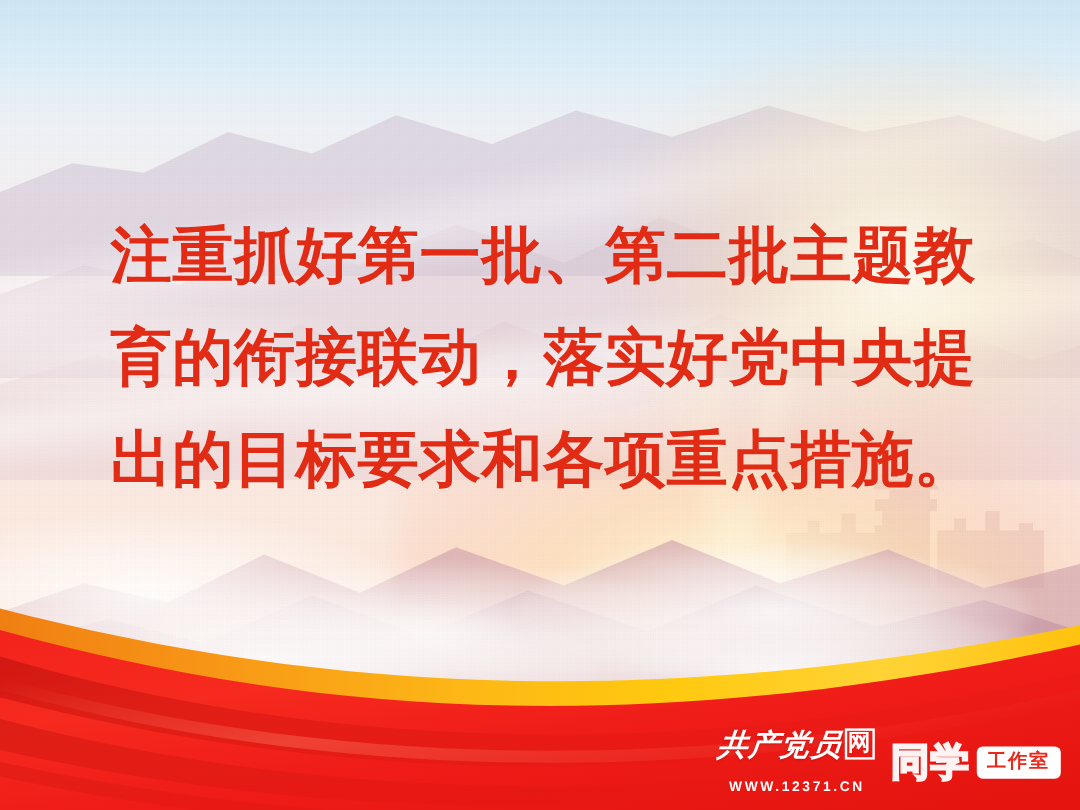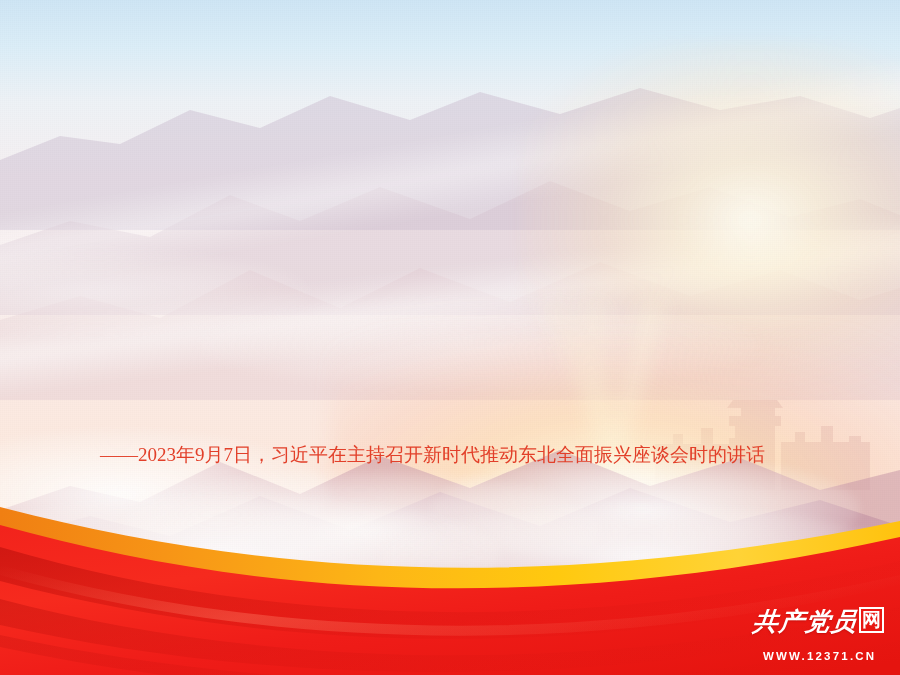--- a/index.html
+++ b/index.html
@@ -328,22 +328,22 @@
   </div>
 
   <div class="mist m1"></div>
   <div class="mist m2"></div>
   <div class="mist m3"></div>
   <div class="mist m4"></div>
   <div class="mist m5"></div>
 
   <div class="grain"></div>
 
-
-  <div class="attribution">——2023年9月7日，习近平在主持召开新时代推动东北全面振兴座谈会时的讲话</div>
+  <div class="quote">注重抓好第一批、第二批主题教育的衔接联动，落实好党中央提出的目标要求和各项重点措施。</div>
+
 
   <div class="ribbon">
     <svg viewBox="0 0 900 180" preserveAspectRatio="none">
       <defs>
         <linearGradient id="goldGrad" x1="0" y1="0" x2="1" y2="0">
           <stop offset="0%" stop-color="#F07F12"></stop>
           <stop offset="18%" stop-color="#F79416"></stop>
           <stop offset="42%" stop-color="#FDB616"></stop>
           <stop offset="62%" stop-color="#FFC90F"></stop>
           <stop offset="82%" stop-color="#FFD336"></stop>
@@ -389,16 +389,20 @@
   <div class="logo-zone">
 
     <div class="logo-12371">
       <div class="script-row">
         <span class="script">共产党员</span>
         <span class="boxchar">网</span>
       </div>
       <div class="url">WWW.12371.CN</div>
     </div>
 
+    <div class="logo-studio">
+      <span class="outline">同学</span>
+      <span class="pill">工作室</span>
+    </div>
 
   </div>
 
 </div>
 
 </body></html>

